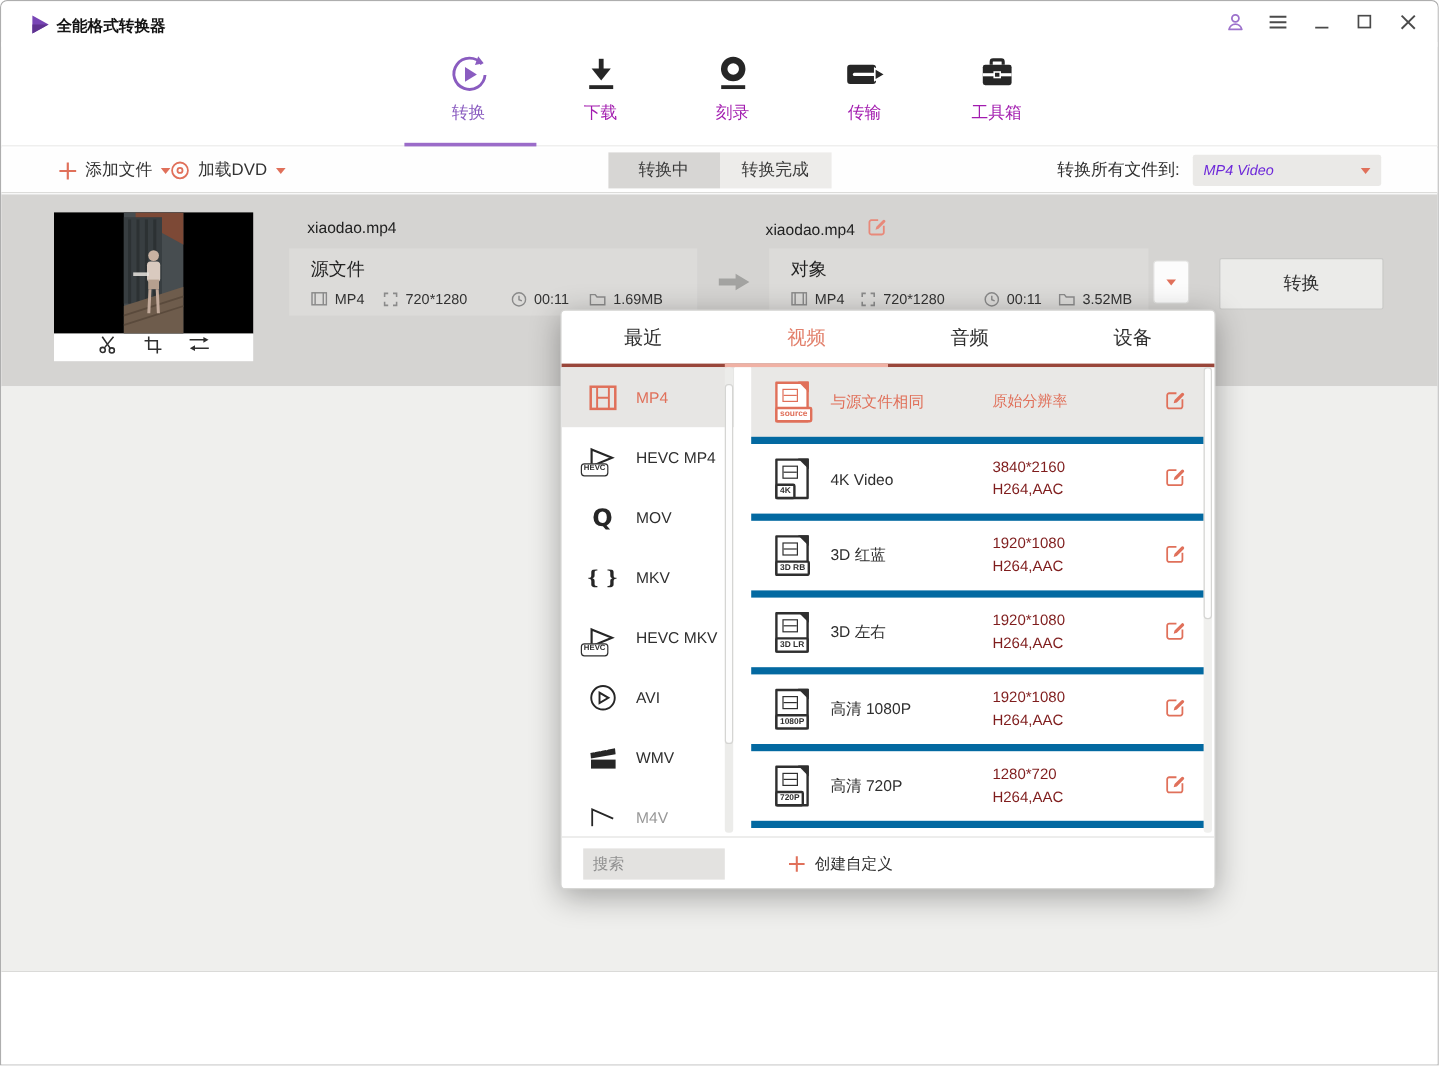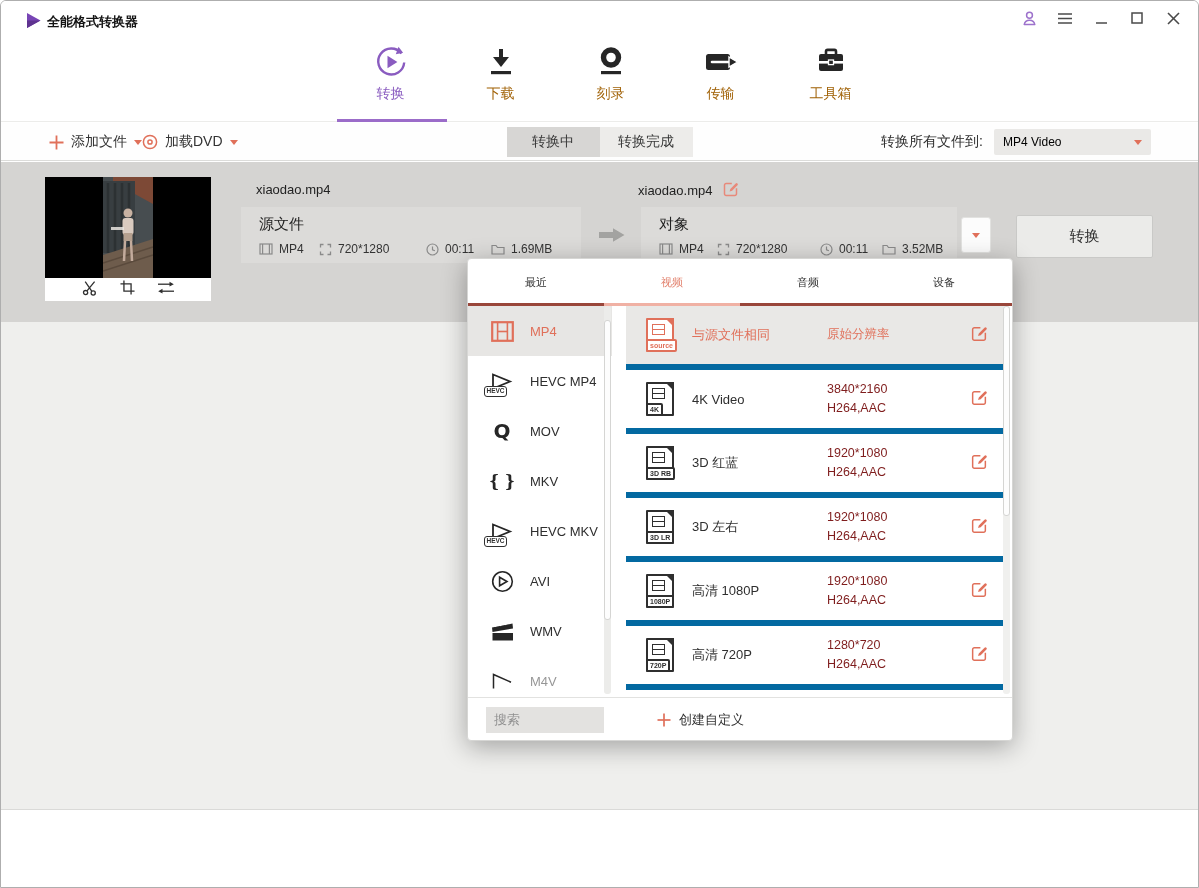--- a/index.html
+++ b/index.html
@@ -11,37 +11,37 @@
   .titlebar { position:absolute; top:0; left:0; right:0; height:38px; background:#fff; }
   .logo { position:absolute; left:24px; top:11px; }
   .apptitle { position:absolute; left:46px; top:12px; font-size:13px; font-weight:bold; color:#141414; }
   .wincontrols { position:absolute; right:16px; top:8px; display:flex; align-items:center; gap:18px; }
   .wincontrols .wbtn { width:18px; height:18px; display:flex; align-items:center; justify-content:center; cursor:default; }
 
   
   .nav { position:absolute; top:34px; left:0; right:0; height:87px; background:#fff; border-bottom:1px solid #ececea; }
   .navrow { position:absolute; left:50%; top:8px; transform:translateX(-50%); margin-left:11px; display:flex; gap:46px; }
   .navtab { width:64px; display:flex; flex-direction:column; align-items:center; gap:4px; }
-  .navtab .nlabel { font-size:14px; color:#a16207; }
+  .navtab .nlabel { font-size:14px; color:#a21caf; }
   .navtab.active .nlabel { color:#8a5cc0; }
   .nav-underline { position:absolute; left:336px; bottom:-1px; width:110px; height:3px; background:#9b6cc9; }
 
   
   .toolbar { position:absolute; top:122px; left:0; right:0; height:38px; background:#fefefe; border-bottom:1px solid #dcdcda; }
   .tgroup { position:absolute; top:0; height:38px; display:flex; align-items:center; }
   .tbtn { display:flex; align-items:center; gap:7px; font-size:14px; color:#333; }
   .caret { width:0; height:0; border-left:4.5px solid transparent; border-right:4.5px solid transparent; border-top:5.5px solid #e0705a; }
   .segwrap { position:absolute; left:50%; top:4px; transform:translateX(-50%); display:flex; }
   .seg { width:93px; height:30px; display:flex; align-items:center; justify-content:center; font-size:14px; color:#3a3a3a; }
   .seg.active { background:#d7d6d4; }
   .seg.idle { background:#edecea; }
   .convert-to { position:absolute; right:47px; top:0; height:38px; display:flex; align-items:center; gap:11px; }
   .convert-to .lbl { font-size:14px; color:#2e2e2e; }
   .select { width:157px; height:26px; background:#eae9e7; border-radius:2px; display:flex; align-items:center; padding:0 9px; }
-  .select .val { flex:1; font-size:12px; color:#000000; }
+  .select .val { flex:1; font-size:12px; color:#6d28d9;font-style:italic; }
 
   
   .filerow { position:absolute; top:161px; left:0; right:0; height:160px; background:#d5d4d2; }
   .thumbcard { position:absolute; left:44px; top:15px; width:166px; height:124px; }
   .thumbvideo { width:166px; height:101px; background:#000; display:flex; justify-content:center; }
   .thumbtools { width:166px; height:23px; background:#fff; display:flex; align-items:center; justify-content:center; gap:22px; }
   .srcname { position:absolute; left:255px; top:20px; font-size:13px; color:#222; }
   .tgtnamewrap { position:absolute; left:637px; top:18px; display:flex; align-items:center; gap:10px; }
   .tgtnamewrap .nm { font-size:13px; color:#222; }
   .infobox { position:absolute; top:45px; height:56px; background:#dcdbd9; padding:8px 0 0 18px; }
@@ -54,21 +54,21 @@
 
   
   .mainarea { position:absolute; top:321px; left:0; right:0; height:487px; background:#efefed; }
 
   
   .footer { position:absolute; top:808px; left:0; right:0; height:78px; background:#fff; border-top:1px solid #dadad8; }
 
   
   .popup { position:absolute; left:466px; top:257px; width:546px; height:483px; background:#fff; border-radius:4px; box-shadow:0 6px 26px rgba(0,0,0,.32); border:1px solid #d6d6d4; }
   .ptabs { position:absolute; top:0; left:0; right:0; height:46px; display:flex; }
-  .ptab { flex:1; display:flex; align-items:center; justify-content:center; font-size:11px; color:#2f2f2f; }
+  .ptab { flex:1; display:flex; align-items:center; justify-content:center; font-size:16px; color:#2f2f2f; }
   .ptab.active { color:#e2806c; }
   .ptabline { position:absolute; top:44px; left:0; right:0; height:3px; background:#99463a; }
   .ptabline .activeseg { position:absolute; left:25%; width:25%; height:3px; background:#f0b1a4; }
 
   .fmtlist { position:absolute; left:0; top:47px; width:144px; height:391px; overflow:hidden; }
   .fmtitem { height:50px; display:flex; align-items:center; padding-left:19px; gap:13px; }
   .fmtitem .flabel { font-size:13px; color:#2f2f2f; }
   .fmtitem.selected { background:#e7e6e4; }
   .fmtitem.selected .flabel { color:#e0705a; }
   .fmticon { width:30px; display:flex; align-items:center; justify-content:center; position:relative; }

